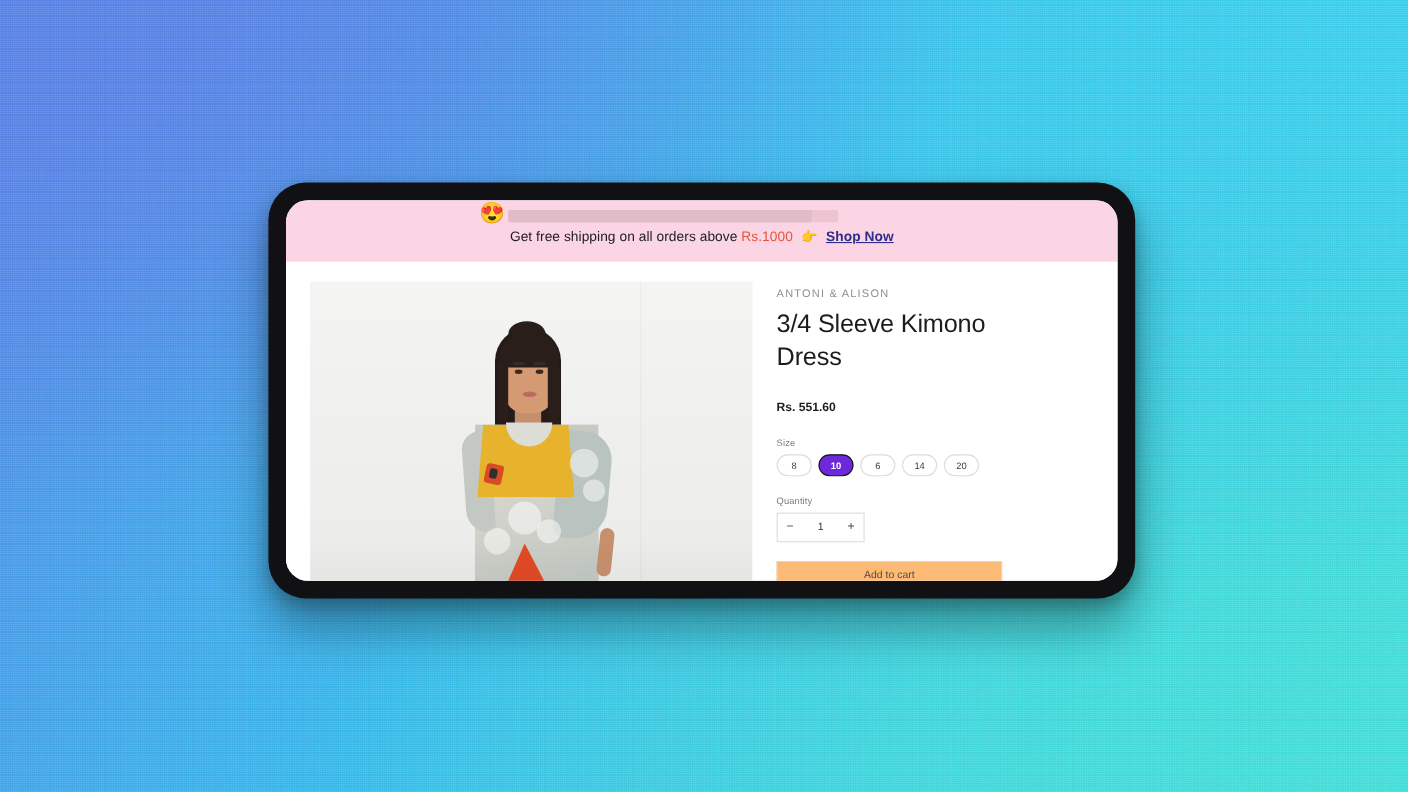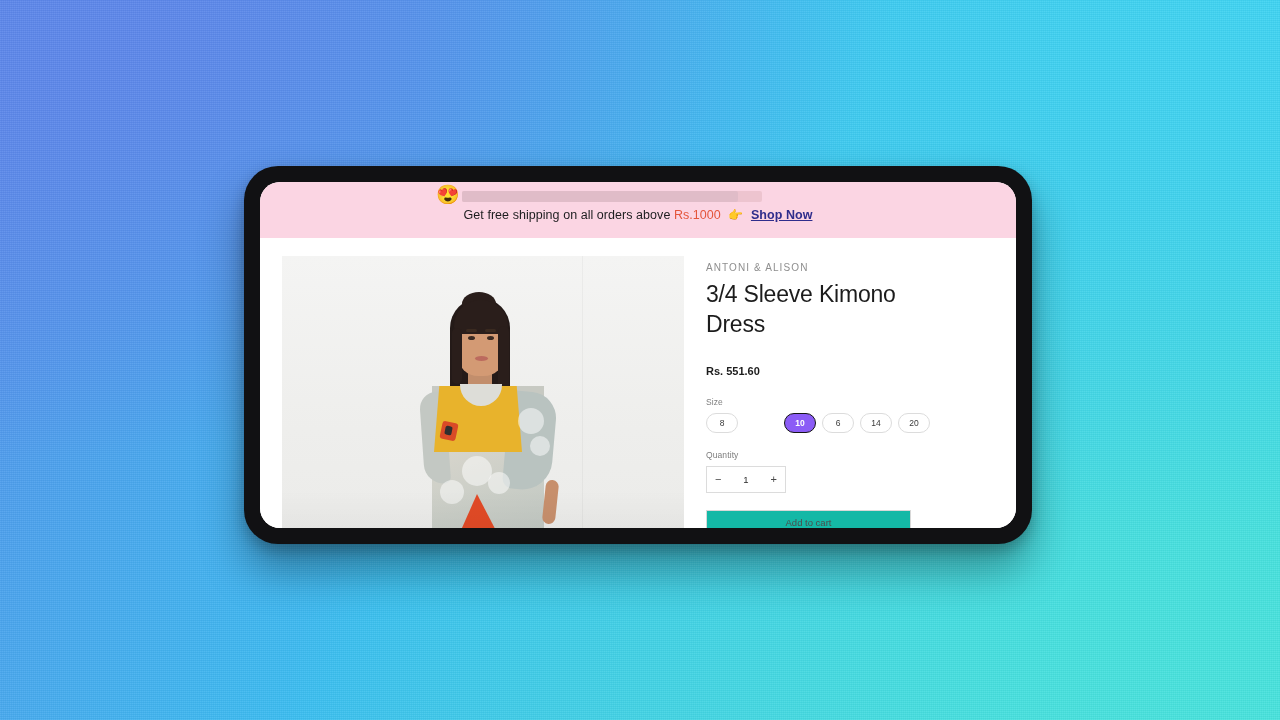--- a/index.html
+++ b/index.html
@@ -348,25 +348,24 @@
     background: #fff;
     color: #3a3a3a;
     font-size: 8.5px;
     display: flex;
     align-items: center;
     justify-content: center;
     cursor: pointer;
     box-sizing: border-box;
   }
   .size-pill.selected {
-    background: #8b5cf6;
+    background: #6d28d9;
     border-color: #151515;
     color: #ffffff;
     font-weight: 600;
-    margin-left: 40px;
   }
 
   #qty-stepper {
     width: 80px;
     height: 27px;
     border: 1px solid #dcdcdc;
     display: flex;
     align-items: center;
     justify-content: space-between;
     padding: 0 8px;
@@ -390,21 +389,21 @@
     height: 24px;
     display: flex;
     align-items: center;
     justify-content: center;
     font-size: 9.5px;
     box-sizing: border-box;
     cursor: pointer;
   }
   #add-to-cart-button {
     border: 1px solid #d8d8d8;
-    background: #14b8a6;
+    background: #fdba74;
     color: #4d4d4d;
     margin-bottom: 14px;
   }
 </style>
 </head>
 <body>
 
 <div id="stage">
   <div id="texture"></div>
 

